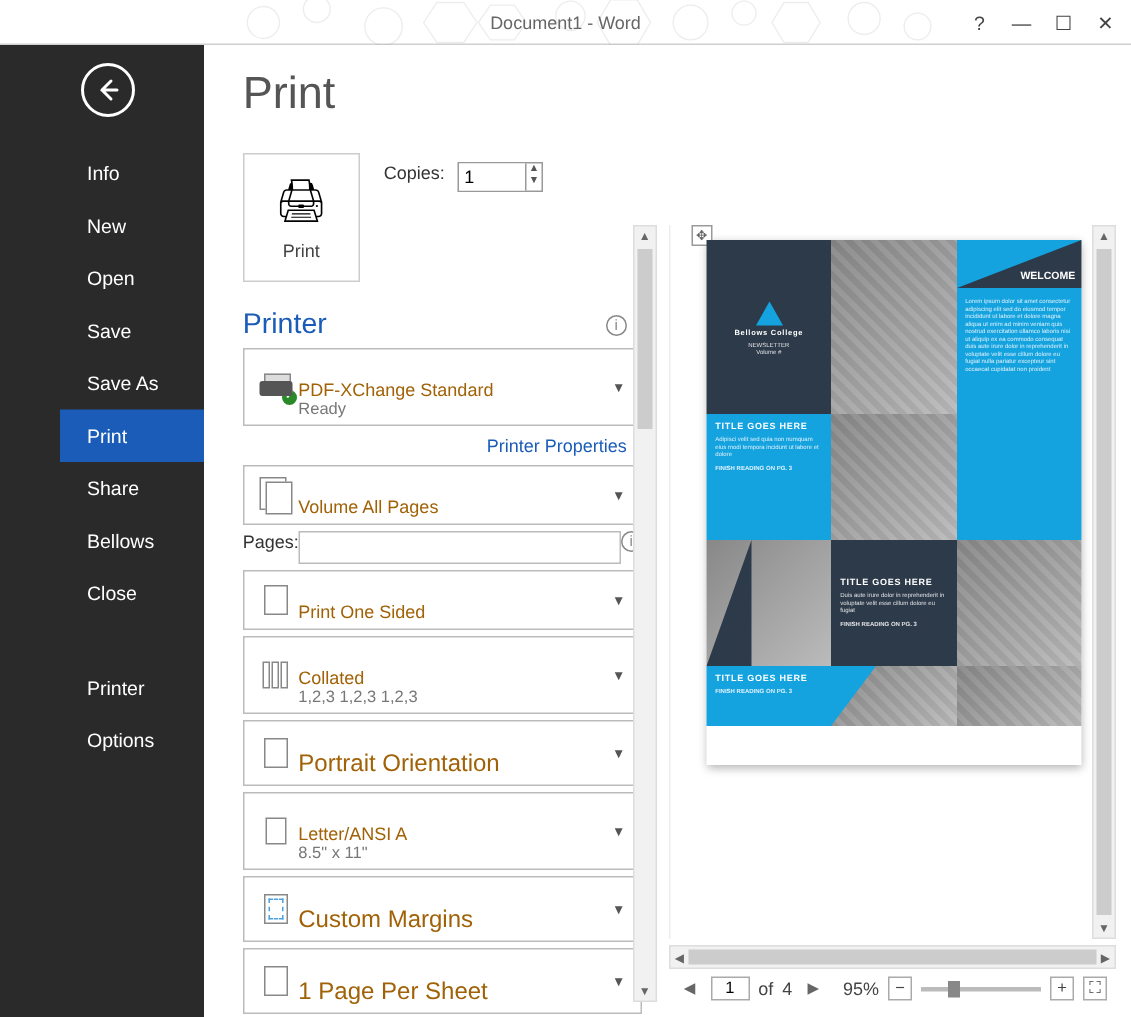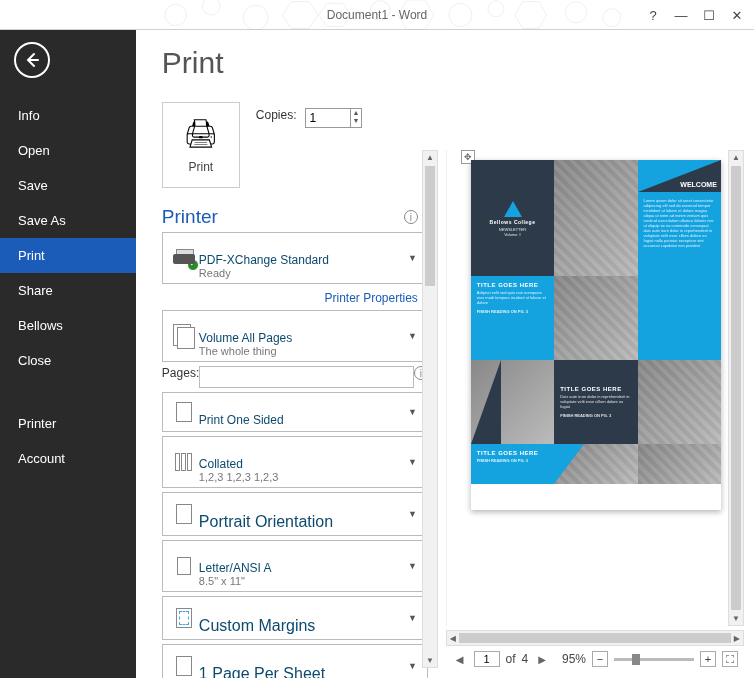--- a/index.html
+++ b/index.html
@@ -9,21 +9,21 @@
 .titlebar { height: 30px; background: #fff; border-bottom: 1px solid #d0d0d0; display: flex; align-items: center; justify-content: center; position: relative; }
 .titlebar .pattern { position: absolute; left: 140px; right: 80px; top: 0; height: 30px; overflow: hidden; opacity: 0.15; }
 .titlebar .pattern svg { width: 100%; height: 50px; margin-top: -10px; }
 .titlebar .title { font-size: 12px; color: #666; position: relative; z-index: 2; }
 .titlebar .controls { position: absolute; right: 4px; top: 0; height: 30px; display: flex; align-items: center; gap: 2px; z-index: 3; }
 .titlebar .controls span { width: 26px; height: 20px; display: flex; align-items: center; justify-content: center; font-size: 13px; color: #444; cursor: default; }
 
 .main { display: flex; height: 648px; }
 
 
-.sidebar { width: 140px; background: #2a2a2a; color: #fff; display: flex; flex-direction: column; padding-top: 8px; }
+.sidebar { width: 140px; background: #2a2a2a; color: #fff; display: flex; flex-direction: column; padding-top: 8px; padding-left: 40px; }
 .back-btn { width: 36px; height: 36px; border: 2px solid #fff; border-radius: 50%; margin: 4px 0 20px 14px; display: flex; align-items: center; justify-content: center; color: #fff; font-size: 18px; }
 .sidebar-item { padding: 10px 18px; font-size: 13px; color: #fff; cursor: default; }
 .sidebar-item.active { background: #1b5cb8; }
 .sidebar-spacer { height: 28px; }
 
 
 .content { flex: 1; background: #fff; display: flex; }
 .print-panel { width: 300px; padding: 16px 8px 0 26px; position: relative; }
 .print-panel h1 { font-size: 30px; font-weight: 300; color: #555; margin-bottom: 22px; }
 .print-row { display: flex; align-items: flex-start; gap: 16px; }
@@ -36,21 +36,21 @@
 .copies input { width: 44px; border: none; padding: 2px 4px; font-size: 12px; outline: none; }
 .copies .spinbtns { display: flex; flex-direction: column; border-left: 1px solid #999; }
 .copies .spinbtns span { font-size: 7px; line-height: 8px; padding: 0 2px; color: #555; }
 
 .section-hdr { font-size: 19px; font-weight: 400; color: #1b5cb8; margin-top: 18px; margin-bottom: 4px; display: flex; align-items: center; justify-content: space-between; }
 .section-hdr .info { width: 14px; height: 14px; border: 1px solid #888; border-radius: 50%; font-size: 10px; color: #888; display: flex; align-items: center; justify-content: center; margin-right: 10px; }
 
 .dropdown { border: 1px solid #bbb; display: flex; align-items: center; padding: 4px 6px; margin-bottom: 4px; position: relative; min-height: 40px; }
 .dropdown .dd-icon { width: 30px; display: flex; align-items: center; justify-content: center; font-size: 18px; color: #555; }
 .dropdown .dd-text { flex: 1; display: flex; flex-direction: column; }
-.dropdown .dd-text .t1 { font-size: 12px; color: #0c4a6e; margin-top: 16px; }
+.dropdown .dd-text .t1 { font-size: 12px; color: #a16207; margin-top: 16px; }
 .dropdown .dd-text .t2 { font-size: 11px; color: #777; }
 .dropdown .dd-arrow { font-size: 9px; color: #555; padding: 0 4px; }
 .dropdown.short { min-height: 32px; }
 .dropdown.short .dd-text .t1 { font-size: 16px; }
 
 .link-row { text-align: right; padding-right: 10px; margin-bottom: 4px; }
 .link-row a { font-size: 12px; color: #1b5cb8; text-decoration: none; }
 
 .pages-row { display: flex; align-items: flex-start; gap: 0; margin-bottom: 4px; }
 .pages-row label { font-size: 12px; color: #333; }
@@ -149,30 +149,31 @@
 
 <div class="main">
 
   <div class="sidebar">
     <div class="back-btn">
       <svg width="18" height="18" viewBox="0 0 18 18">
           <path d="M11 3 L5 9 L11 15 M5 9 H15" stroke="#fff" stroke-width="2" fill="none" stroke-linecap="round"></path>
         </svg>
     </div>
     <div class="sidebar-item">Info</div>
+    <div class="sidebar-item">New</div>
     <div class="sidebar-item">Open</div>
     <div class="sidebar-item">Save</div>
     <div class="sidebar-item">Save As</div>
     <div class="sidebar-item active">Print</div>
     <div class="sidebar-item">Share</div>
     <div class="sidebar-item">Bellows</div>
     <div class="sidebar-item">Close</div>
     <div class="sidebar-spacer"></div>
     <div class="sidebar-item">Printer</div>
-    <div class="sidebar-item">Account</div>
+    <div class="sidebar-item">Options</div>
   </div>
 
   <div class="content">
     <div class="print-panel">
       <h1>Print</h1>
 
       <div class="print-row">
         <div class="print-btn">
           <span class="icon">🖨</span>
           <span class="lbl">Print</span>
@@ -207,21 +208,20 @@
       </div>
       <div class="link-row"><a>Printer Properties</a></div>
 
 
       <div class="dropdown">
         <div class="dd-icon">
             <div class="doc-stack"></div>
           </div>
         <div class="dd-text">
           <span class="t1">Volume All Pages</span>
-          <span class="t2">The whole thing</span>
         </div>
         <span class="dd-arrow">▼</span>
       </div>
 
       <div class="pages-row">
         <label>Pages:</label>
         <input value="" style="">
         <span class="info">i</span>
       </div>
 

